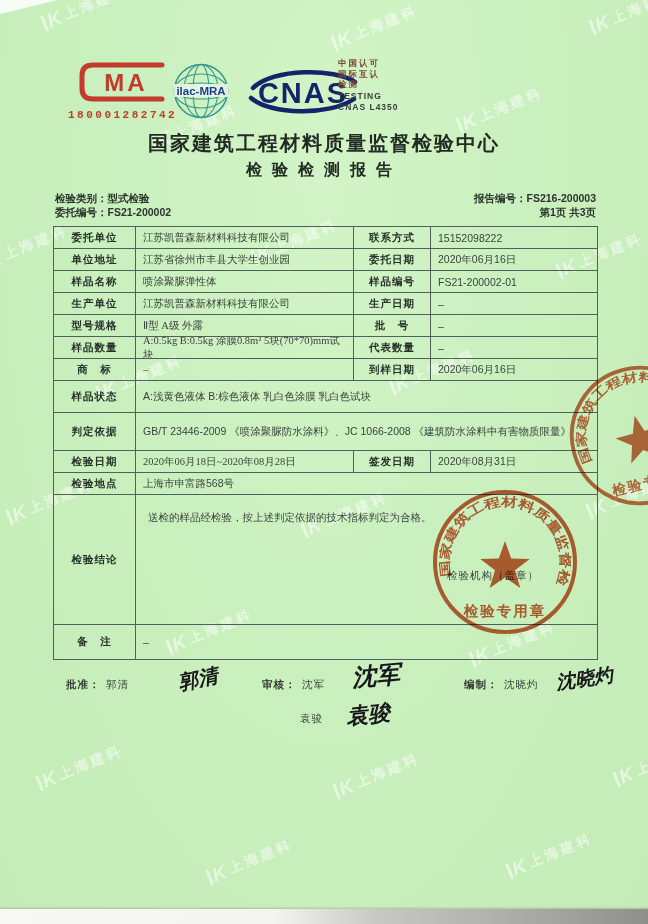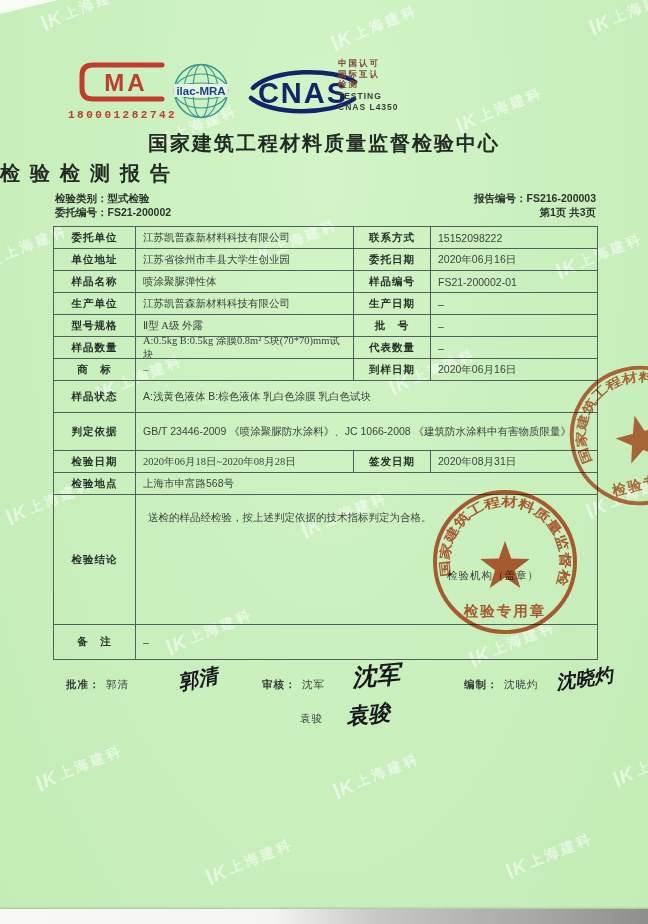--- a/index.html
+++ b/index.html
@@ -17,22 +17,22 @@
   .cma{position:absolute;left:8px;top:2px;text-align:center;}
   .cma-number{display:block;margin-top:1px;color:#c23b2b;font-weight:bold;font-size:11px;letter-spacing:2.5px;font-family:"Liberation Mono","DejaVu Sans Mono",monospace;}
   .ilac{position:absolute;left:112px;top:4px;}
   .cnas{position:absolute;left:185px;top:8px;}
   .accred{position:absolute;left:278px;top:0px;line-height:10.5px;}
   .accred .zh{font-size:8.5px;color:#7d4a35;font-weight:bold;letter-spacing:2px;display:block;}
   .accred .en{font-size:8.5px;color:#3c3c3c;font-weight:bold;letter-spacing:1px;display:block;margin-top:1px;}
   
   .title-org{position:absolute;left:0;top:130px;width:648px;text-align:center;
       font-size:20px;font-weight:bold;color:#222b23;letter-spacing:2px;}
-  .title-report{position:absolute;left:0;top:160px;width:648px;text-align:left;
-      font-size:20px;font-weight:bold;color:#222b23;letter-spacing:10px;}
+  .title-report{position:absolute;left:0;top:160px;width:648px;text-align:center;
+      font-size:16px;font-weight:bold;color:#222b23;letter-spacing:10px;}
   
   .meta{position:absolute;left:53px;top:192px;width:545px;height:30px;font-size:10.5px;font-weight:bold;color:#2a342c;}
   .meta .ml{position:absolute;left:2px;}
   .meta .mr{position:absolute;right:2px;text-align:center;}
   .meta .line1{top:0;} .meta .line2{top:14px;}
   
   .rt{position:absolute;left:53px;top:226px;width:545px;border:1.6px solid #51605a;box-sizing:border-box;background:transparent;}
   .rt-row{display:flex;border-bottom:1.4px solid #51605a;box-sizing:border-box;}
   .rt-row:last-child{border-bottom:none;}
   .rt-cell{box-sizing:border-box;border-right:1.4px solid #51605a;display:flex;align-items:center;

